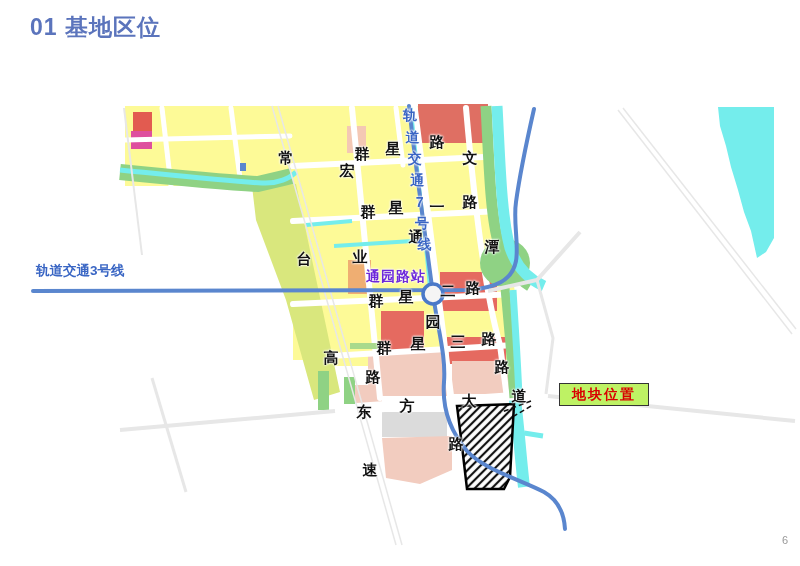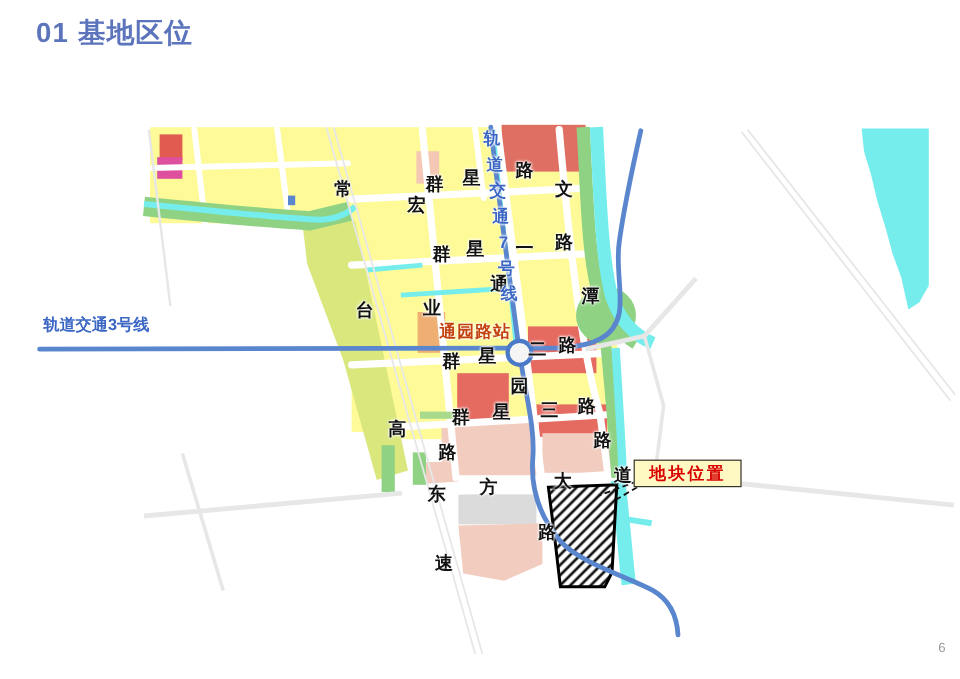--- a/index.html
+++ b/index.html
@@ -14,24 +14,24 @@
   #map svg{position:absolute;left:0;top:0;}
   .overlay{position:absolute;left:0;top:0;width:800px;height:566px;pointer-events:none;}
   .mch{position:absolute;transform:translate(-50%,-50%);font-size:15px;font-weight:bold;
        color:#111;white-space:nowrap;
        text-shadow:0 0 2px #fff,0 0 2px #fff,0 0 3px #fff;}
   .l7ch{position:absolute;transform:translate(-50%,-50%);font-size:14px;font-weight:bold;
         color:#3a66c4;text-shadow:0 0 2px #fff,0 0 2px #fff,0 0 3px #fff;}
   #line3-label{position:absolute;left:36px;top:262px;font-size:13.5px;font-weight:bold;
                color:#3a66c4;text-shadow:0 0 2px #fff,0 0 2px #fff;}
   #station-label{position:absolute;left:366px;top:268px;font-size:14px;font-weight:bold;
-                 color:#c2410c;letter-spacing:1px;
+                 color:#6d28d9;letter-spacing:1px;
                  text-shadow:0 0 2px #fff,0 0 2px #fff,0 0 3px #fff;}
-  #site-callout{position:absolute;left:528px;top:383px;width:88px;height:21px;
-                background:#fef9c3;border:1.5px solid #333;display:flex;align-items:center;
+  #site-callout{position:absolute;left:559px;top:383px;width:88px;height:21px;
+                background:#bef264;border:1.5px solid #333;display:flex;align-items:center;
                 justify-content:center;font-size:14px;font-weight:bold;color:#d90000;
                 letter-spacing:2px;}
   #page-number{position:absolute;right:12px;top:534px;font-size:11px;color:#999;}
 </style>
 </head>
 <body>
 
 <div id="slide">
 
   <div id="page-title">01 基地区位</div>

